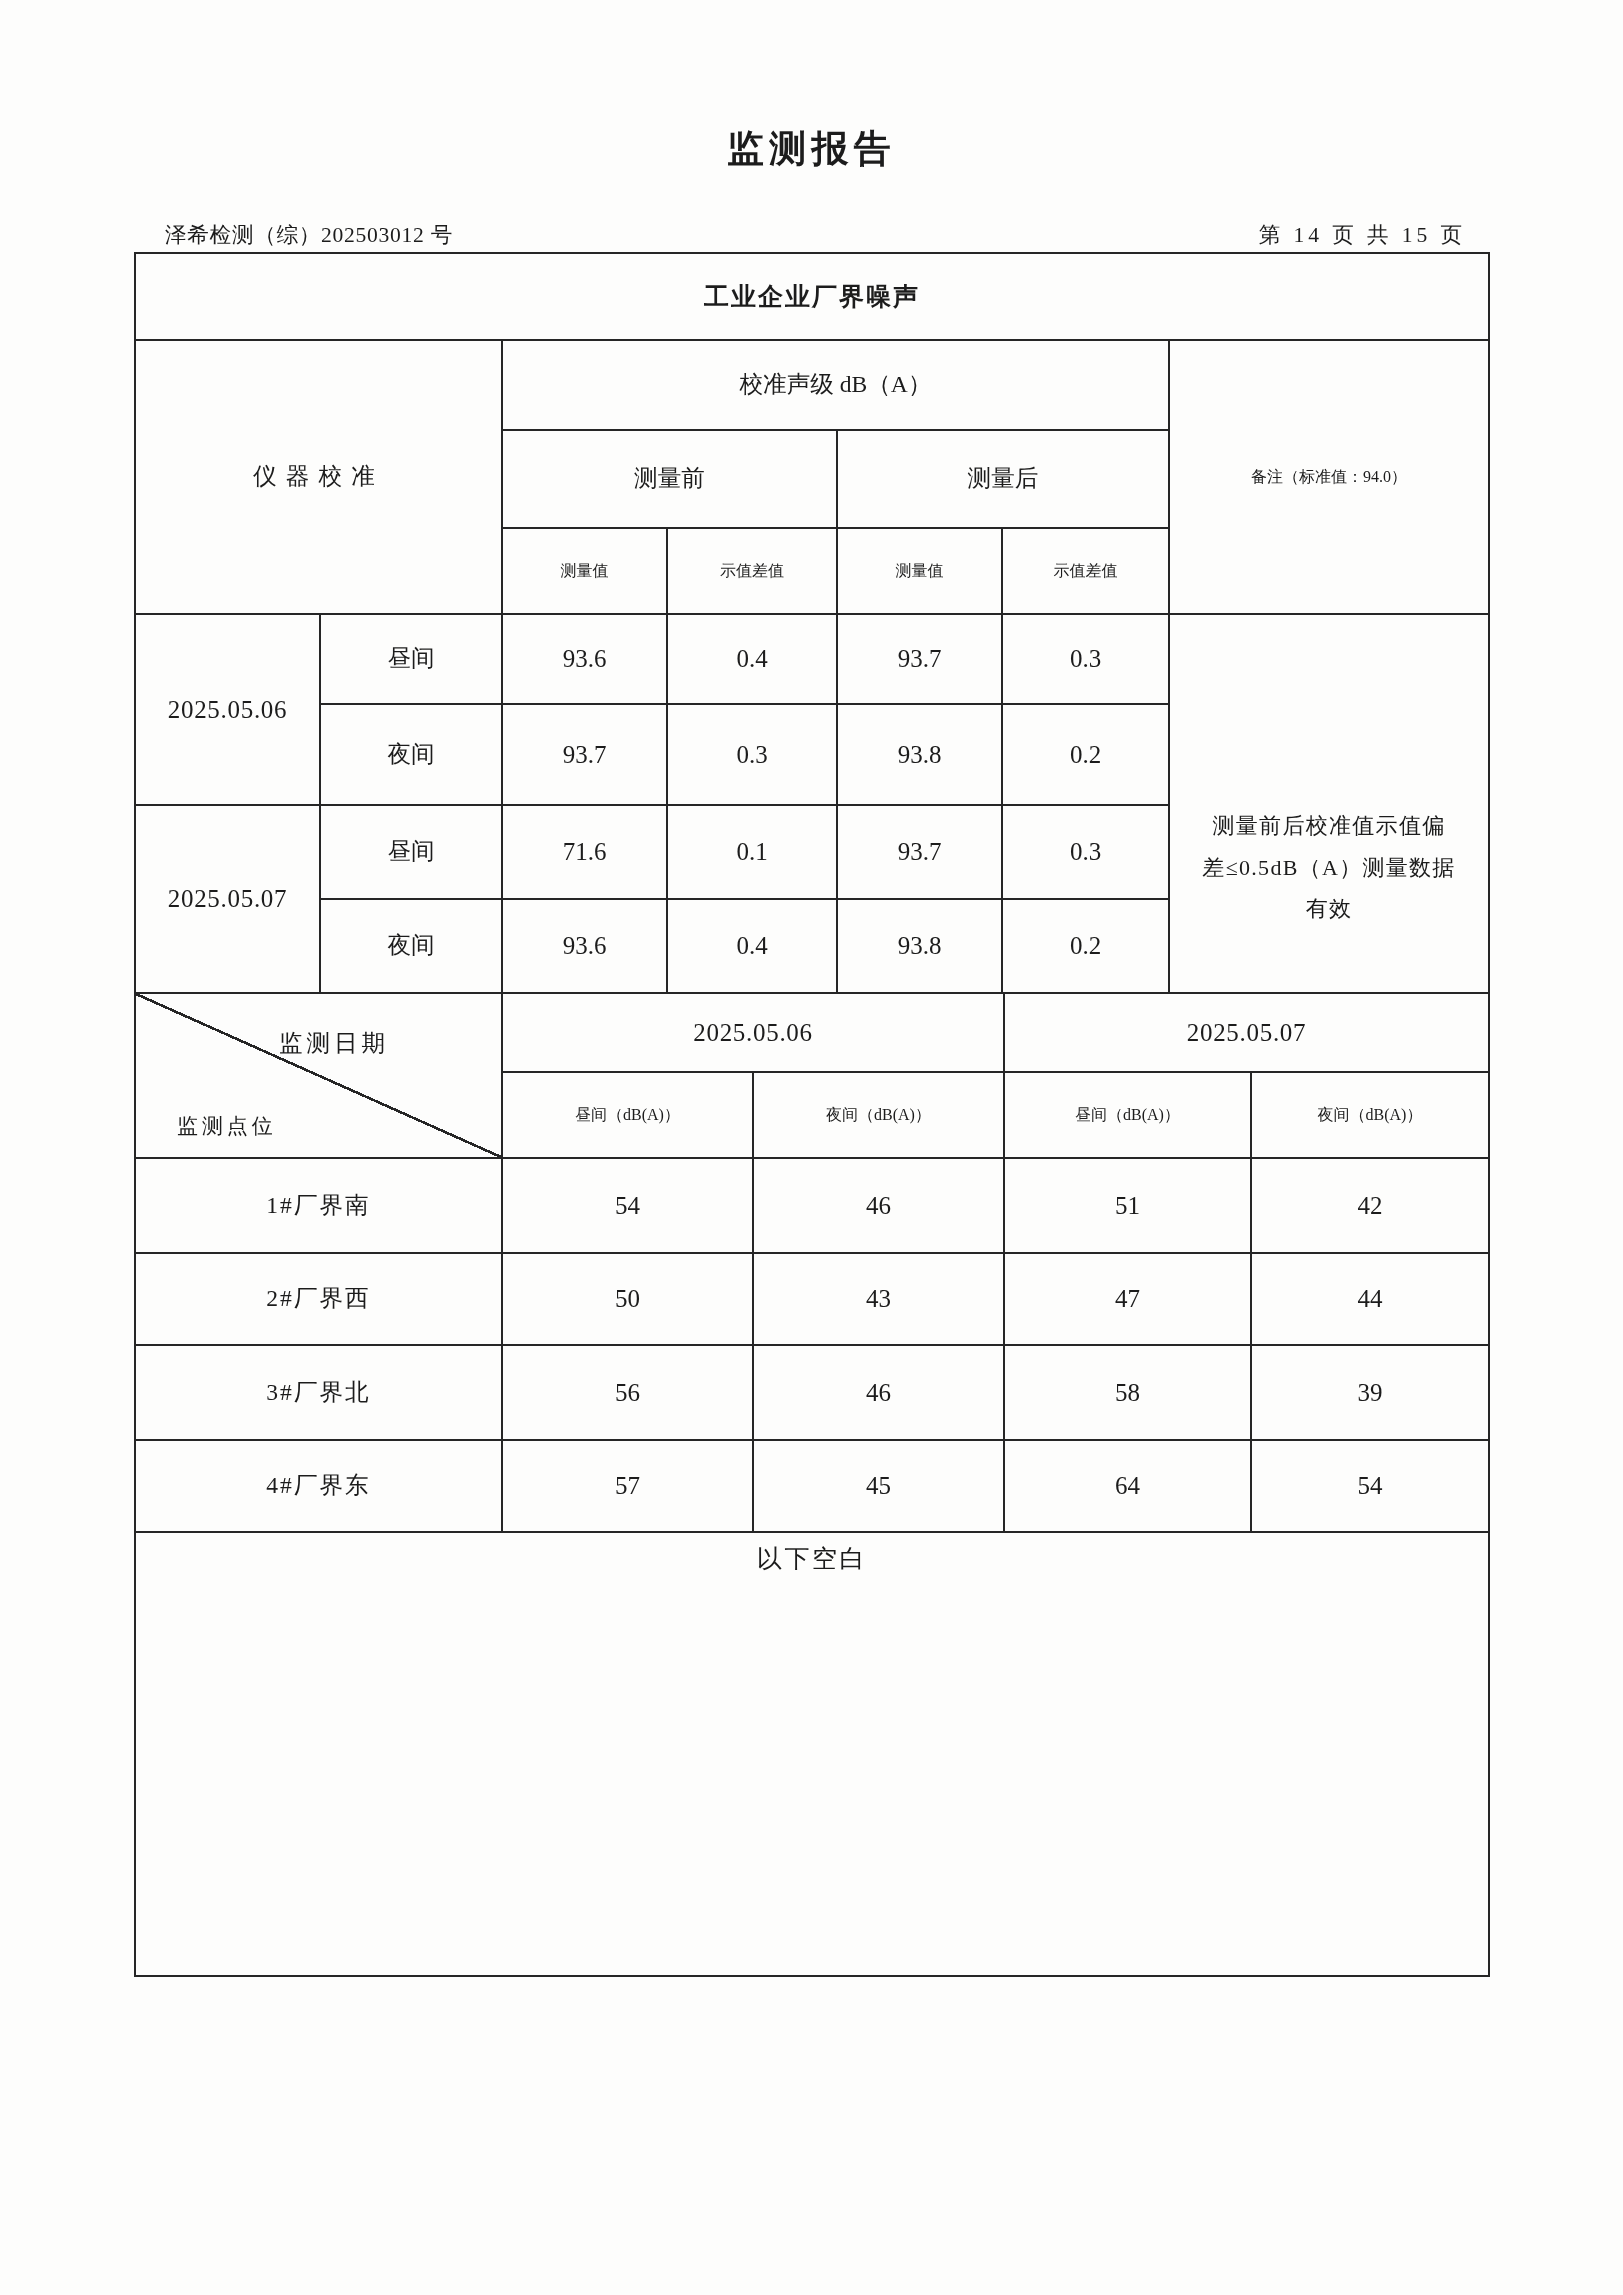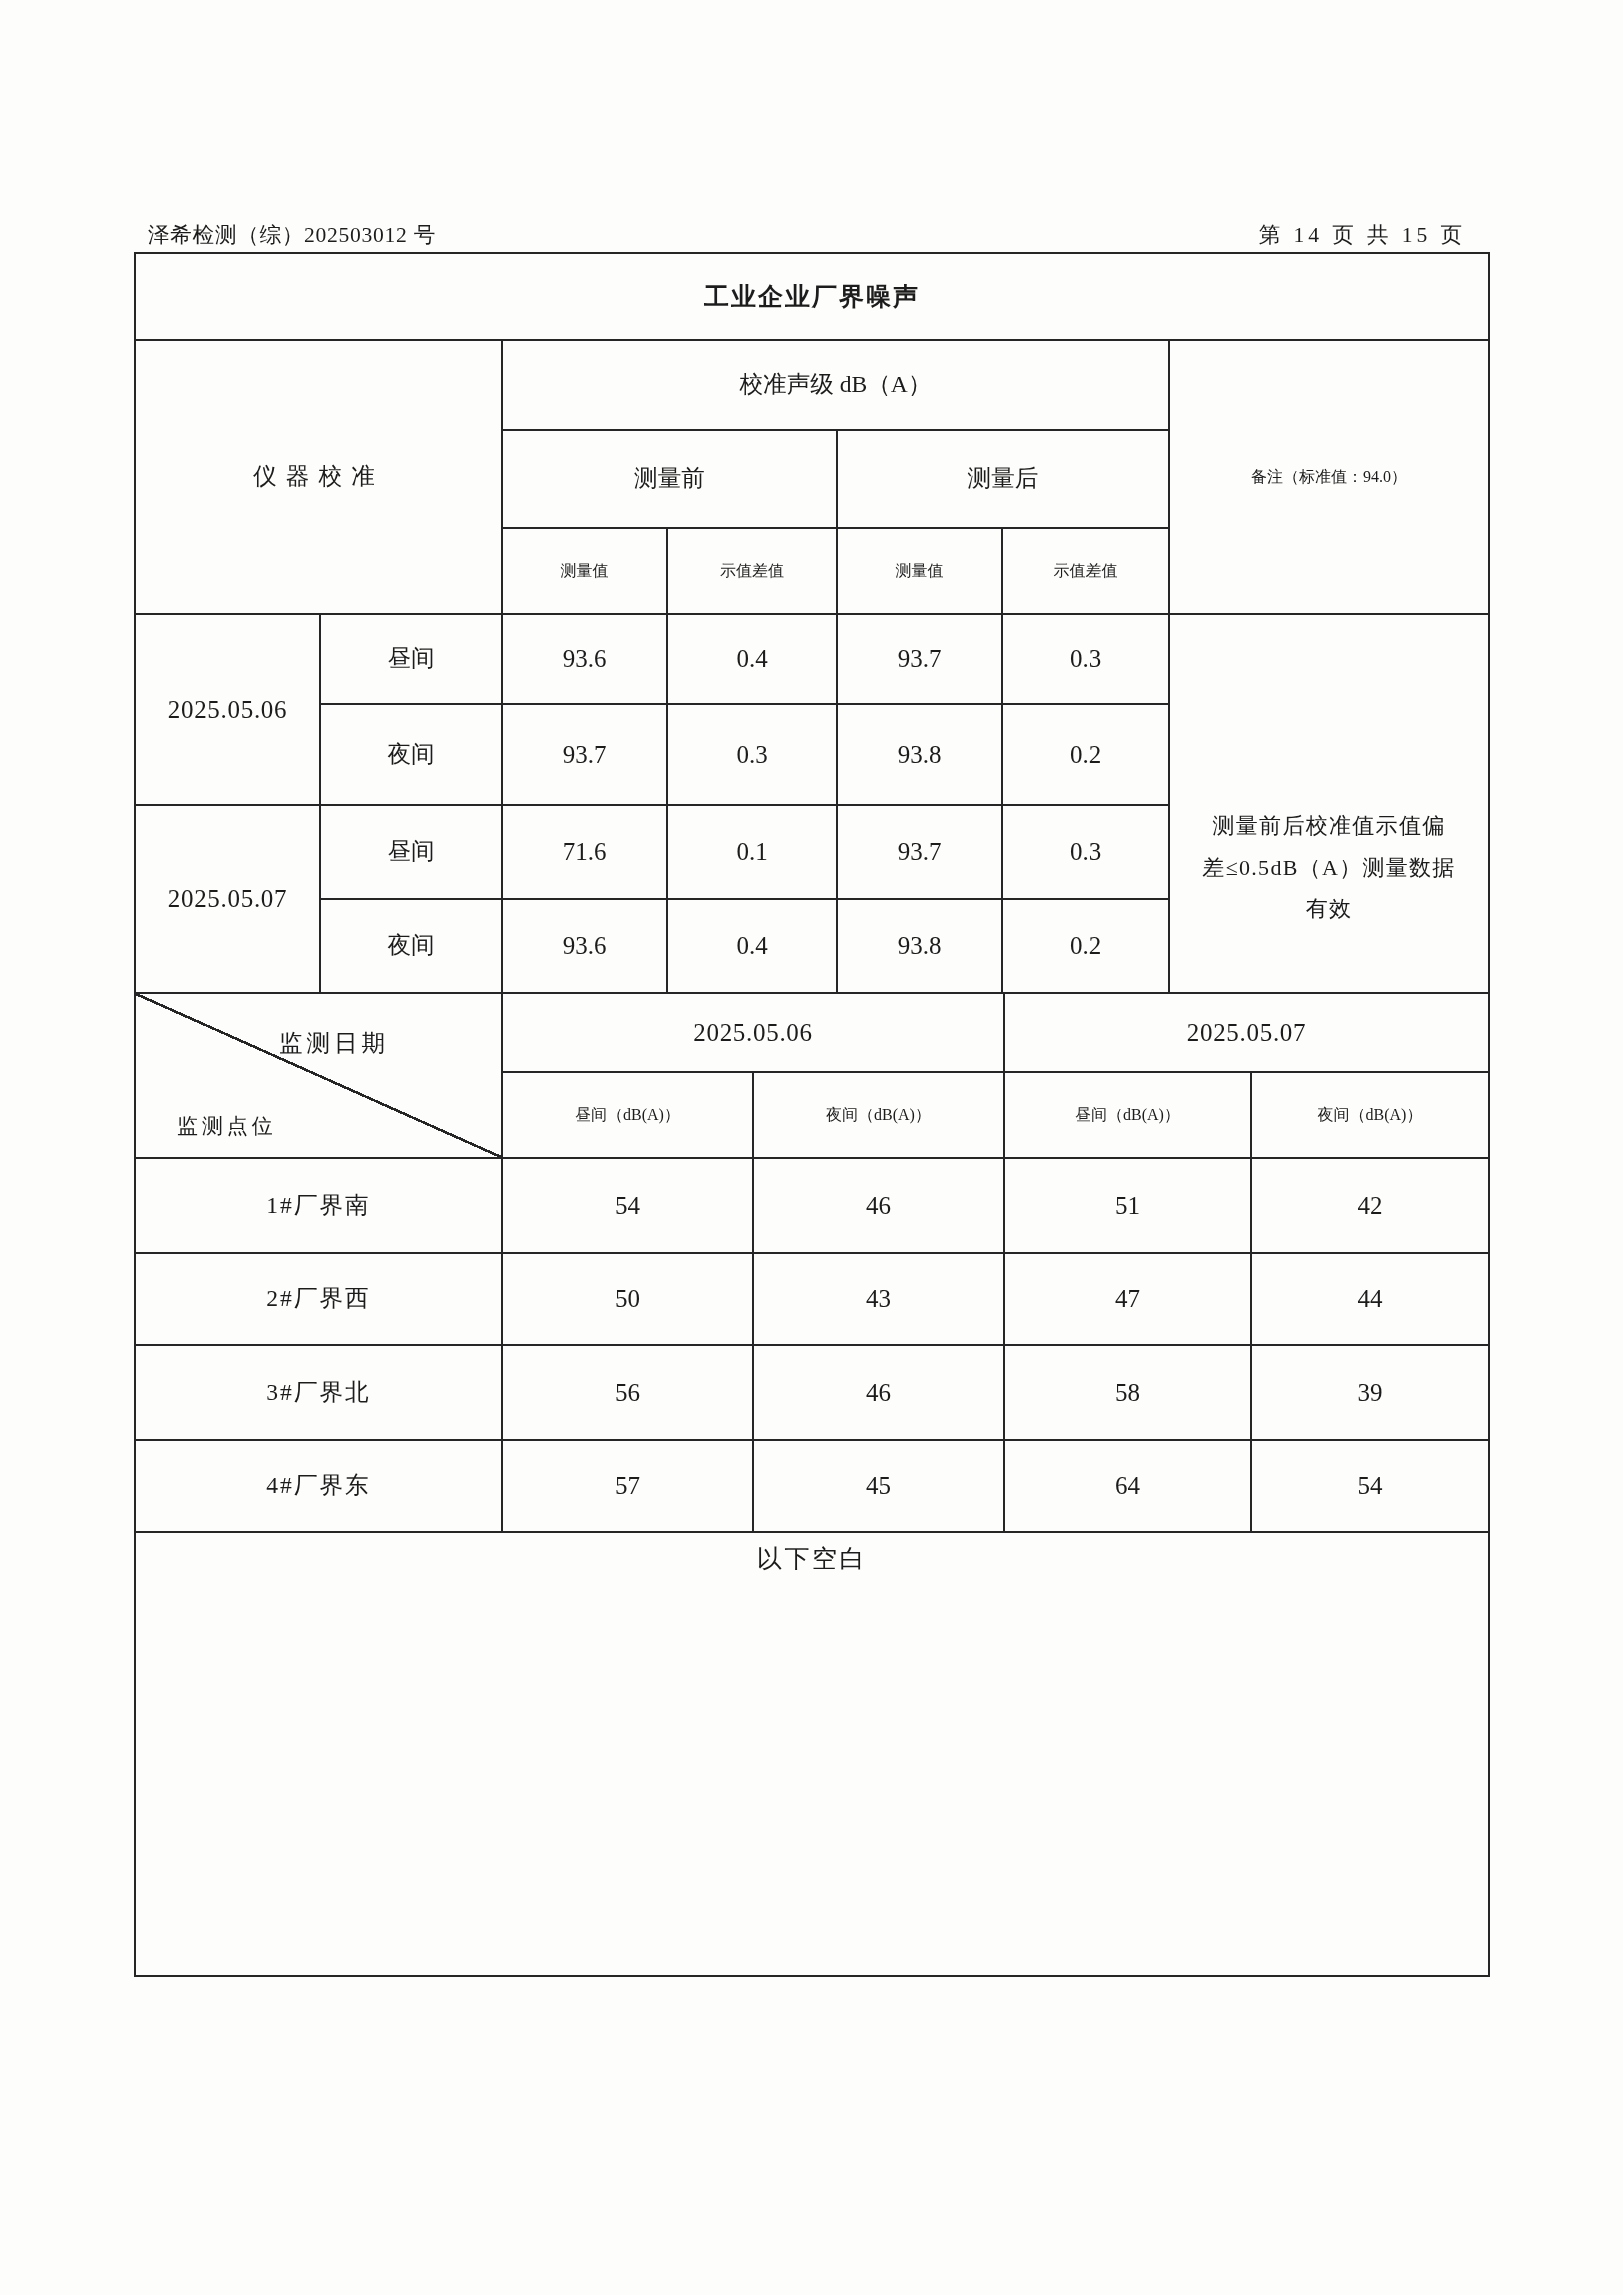--- a/index.html
+++ b/index.html
@@ -12,21 +12,21 @@
     -webkit-font-smoothing:antialiased;
   }
   .sheet{position:absolute;inset:0;}
 
   
   .report-title{
     position:absolute;top:124px;left:0;width:100%;
     text-align:center;font-size:37px;font-weight:bold;letter-spacing:5.2px;
   }
   .meta-row{position:absolute;top:220px;left:0;width:100%;font-size:21.6px;}
-  .doc-number{position:absolute;left:148px;top:0;letter-spacing:0.7px;}
+  .doc-number{position:absolute;left:165px;top:0;letter-spacing:0.7px;}
   .page-indicator{position:absolute;right:157px;top:0;letter-spacing:3.9px;}
 
   
   .table-wrap{position:absolute;left:134px;top:252px;width:1354px;}
   table{border-collapse:collapse;table-layout:fixed;width:1354px;}
   td{
     border:2px solid #262626;
     text-align:center;vertical-align:middle;
     padding:0;font-size:23.6px;line-height:1.35;
     overflow:hidden;
@@ -60,20 +60,21 @@
   .diag-point{position:absolute;left:41px;top:118px;font-size:21px;letter-spacing:3.9px;white-space:nowrap;}
 
   
   .blank-cell{vertical-align:top;padding-top:9.2px;font-size:25px;letter-spacing:2.6px;}
 </style>
 </head>
 <body>
 
 <div class="sheet">
 
+  <div class="report-title">监测报告</div>
 
   <div class="meta-row">
     <span class="doc-number">泽希检测（综）202503012 号</span>
     <span class="page-indicator">第 14 页 共 15 页</span>
   </div>
 
   <div class="table-wrap">
 
     <table class="tbl-a">
       <colgroup>

